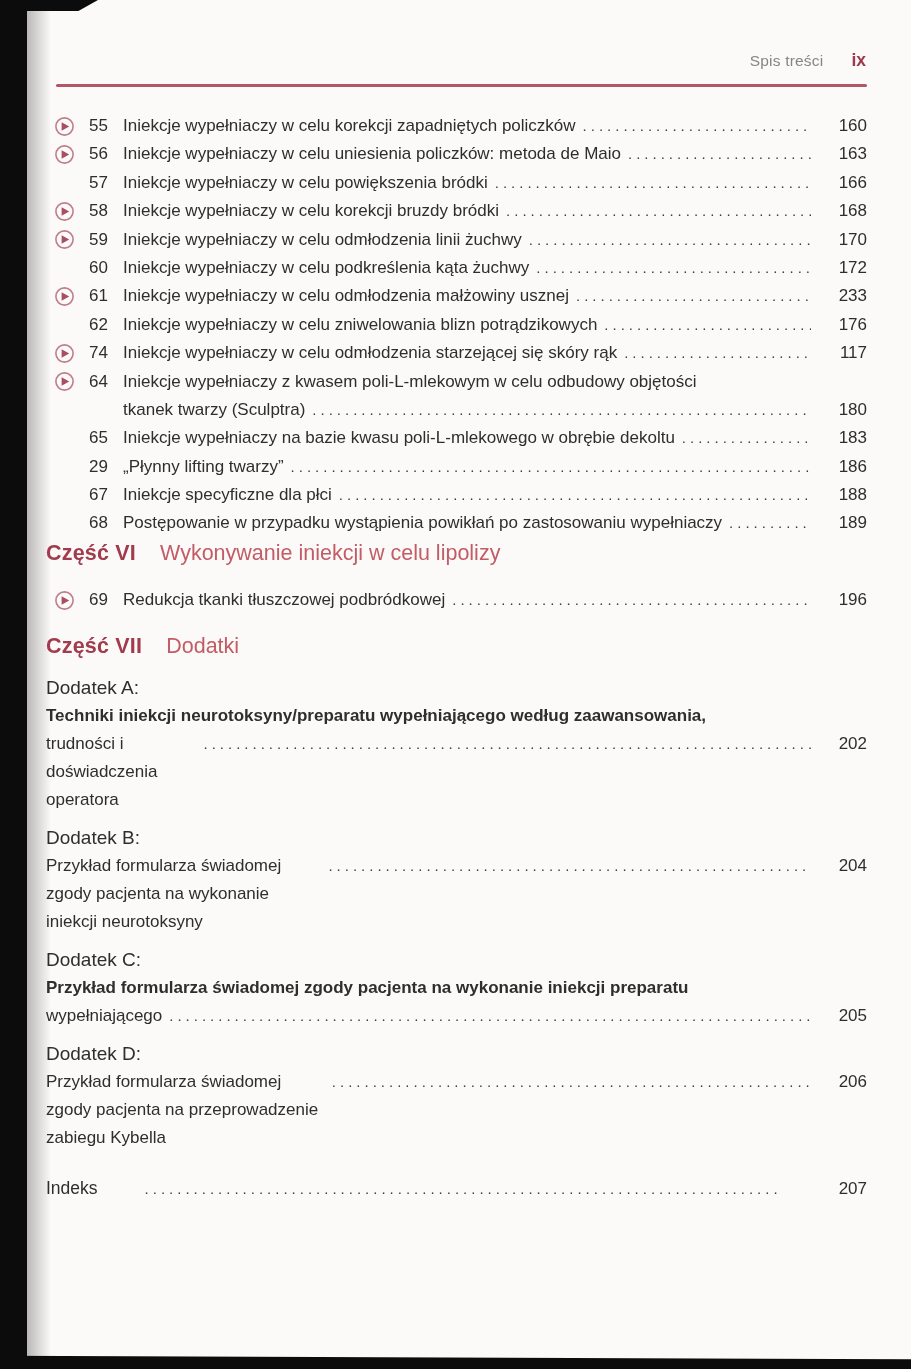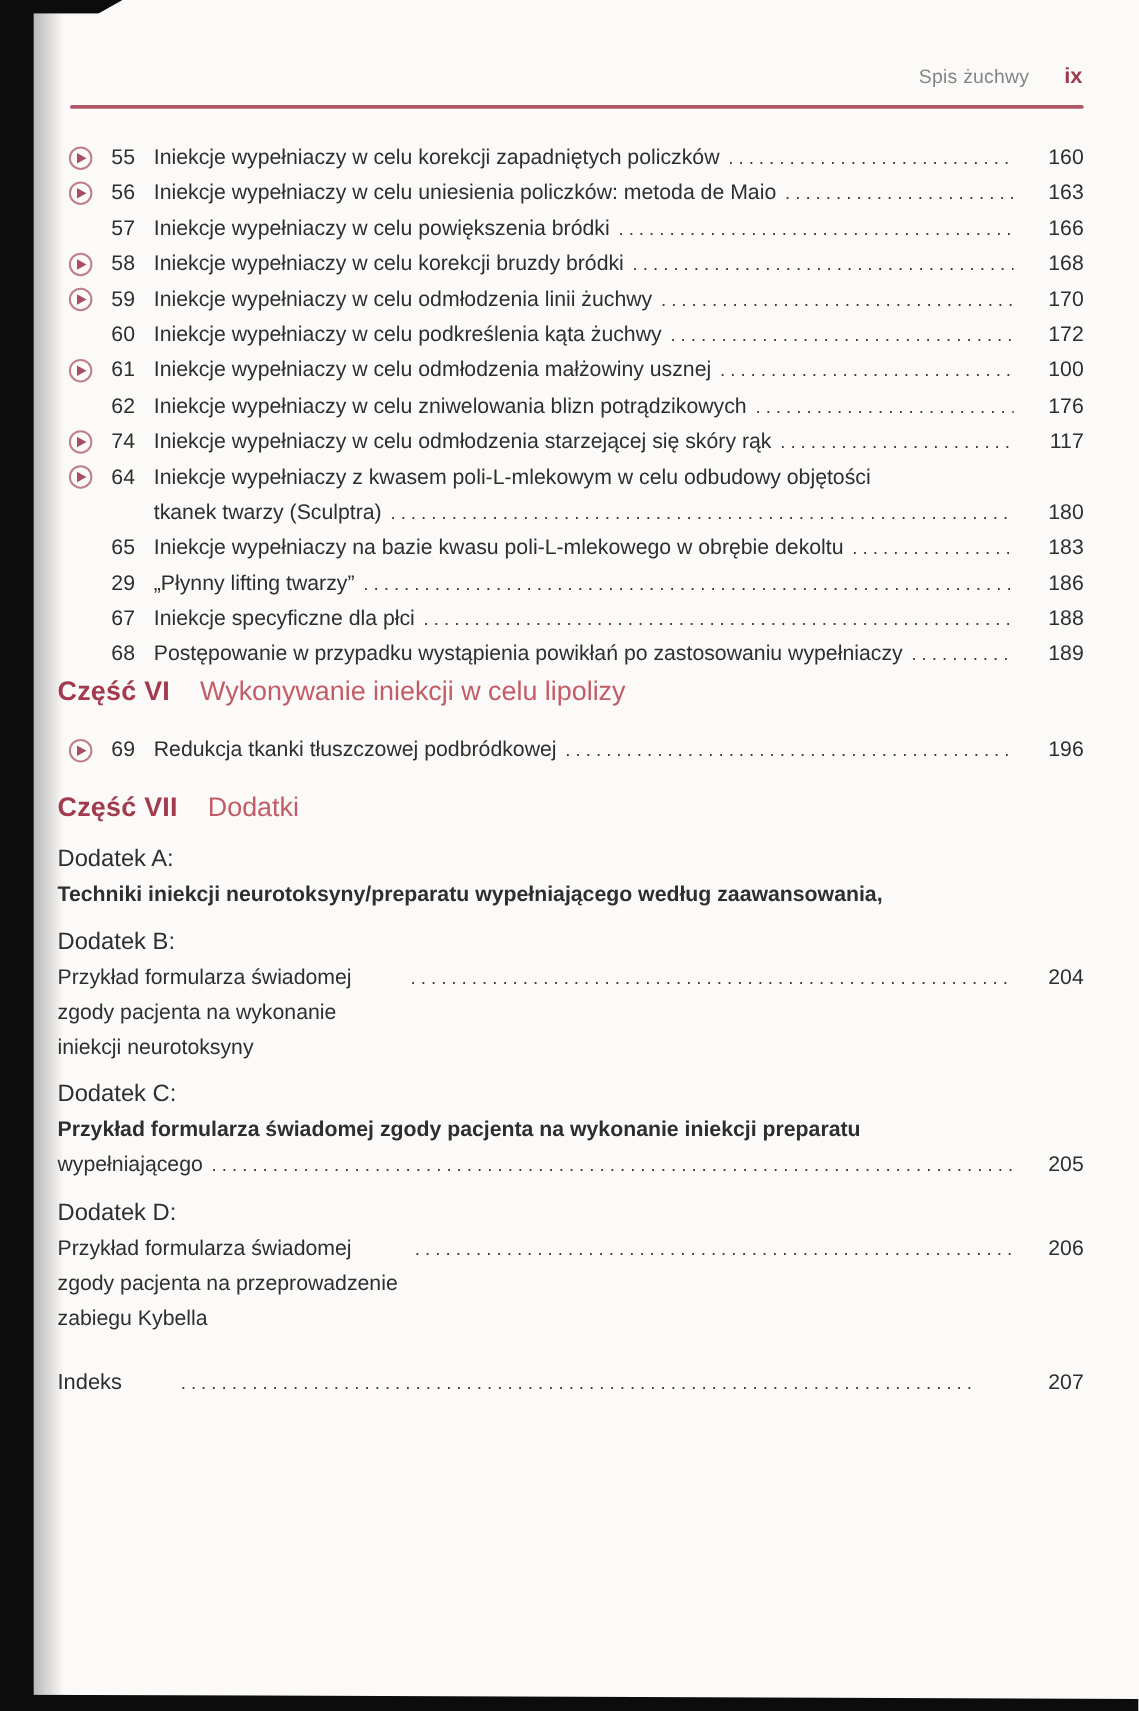--- a/index.html
+++ b/index.html
@@ -55,21 +55,21 @@
 <body>
 
 <div class="edge-left"></div>
 <div class="edge-left-soft"></div>
 <div class="edge-top"></div>
 <div class="edge-bottom"></div>
 
 <div class="content">
 
   <div class="running-head">
-    <span class="running-title">Spis żuchwy</span>
+    <span class="running-title">Spis treści</span>
     <span class="page-roman">ix</span>
   </div>
 
   <div class="rule"></div>
 
   <div class="toc" id="toc-main">
       <div class="row">
     <span class="icon-slot">
       <svg width="21" height="21" viewBox="0 0 21 21">
         <circle cx="10.5" cy="10.5" r="8.6" fill="none" stroke="#bf7e8c" stroke-width="1.6"></circle>
@@ -144,21 +144,21 @@
       <div class="row">
     <span class="icon-slot">
       <svg width="21" height="21" viewBox="0 0 21 21">
         <circle cx="10.5" cy="10.5" r="8.6" fill="none" stroke="#bf7e8c" stroke-width="1.6"></circle>
         <path d="M7.6 6.3 L15.2 10.5 L7.6 14.7 Z" fill="#a84f63"></path>
       </svg>
     </span>
     <span class="num">61</span>
     <span class="title">Iniekcje wypełniaczy w celu odmłodzenia małżowiny usznej</span>
     <span class="leader"></span>
-    <span class="pagenum">100</span>
+    <span class="pagenum">233</span>
   </div>
       <div class="row">
     <span class="icon-slot" style="visibility: hidden;">
       <svg width="21" height="21" viewBox="0 0 21 21">
         <circle cx="10.5" cy="10.5" r="8.6" fill="none" stroke="#bf7e8c" stroke-width="1.6"></circle>
         <path d="M7.6 6.3 L15.2 10.5 L7.6 14.7 Z" fill="#a84f63"></path>
       </svg>
     </span>
     <span class="num">62</span>
     <span class="title">Iniekcje wypełniaczy w celu zniwelowania blizn potrądzikowych</span>
@@ -275,20 +275,25 @@
     <span class="part-title">Dodatki</span>
   </div>
 
   <div class="appendices" id="appendices">
 
   <div class="appendix">
     <div class="appendix-heading">Dodatek A:</div>
     <div class="appendix-lines">
           <div class="appendix-line">Techniki iniekcji neurotoksyny/preparatu wypełniającego według zaawansowania,</div>
         </div>
+    <div class="appendix-lastline">
+      <span>trudności i doświadczenia operatora</span>
+      <span class="leader"></span>
+      <span class="pagenum">202</span>
+    </div>
   </div>
       <div class="appendix">
     <div class="appendix-heading">Dodatek B:</div>
     <div class="appendix-lines"></div>
     <div class="appendix-lastline">
       <span>Przykład formularza świadomej zgody pacjenta na wykonanie iniekcji neurotoksyny</span>
       <span class="leader"></span>
       <span class="pagenum">204</span>
     </div>
   </div>

